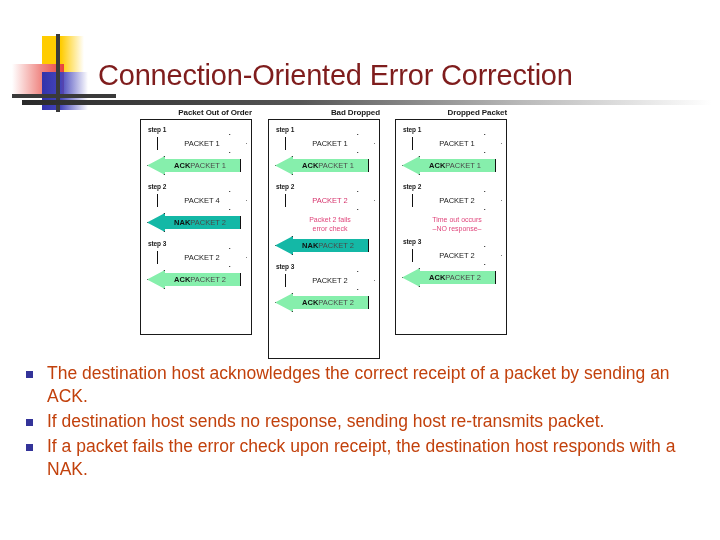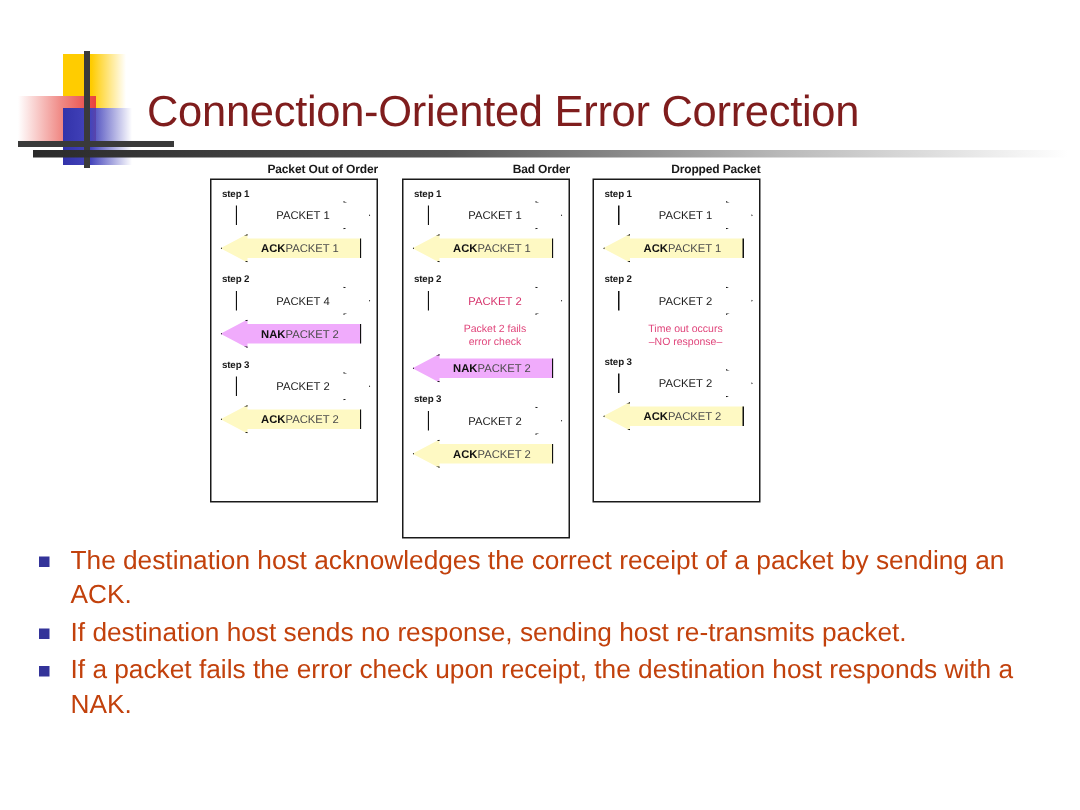--- a/index.html
+++ b/index.html
@@ -137,27 +137,27 @@
     white-space: nowrap;
   }
   .arrow-right {
     width: 90px;
     background: #ffffff;
     border: 1.3px solid #111111;
     clip-path: polygon(0 3px, 72px 3px, 72px 0, 90px 9.5px, 72px 19px, 72px 16px, 0 16px);
   }
   .arrow-left {
     width: 94px;
-    background: #fef9c3;
+    background: #86efac;
     border: 1.3px solid #111111;
     clip-path: polygon(0 9.5px, 18px 0, 18px 3px, 94px 3px, 94px 16px, 18px 16px, 18px 19px);
     padding-left: 12px;
   }
   .arrow-left.nak {
-    background: #f0abfc;
+    background: #14b8a6;
   }
 
   
   .tag-bold { font-weight: bold; color: #111111; }
   .tag-dim  { color: #4a4a4a; }
   .pkt-red  { color: #d6336c; }
 
   .note {
     font-size: 7px;
     color: #e0457b;
@@ -248,21 +248,21 @@
           <div class="arrow-row l">
             <div class="arrow arrow-left">
               <span class="tag-bold">ACK</span>
               <span class="tag-dim"> PACKET 2</span>
             </div>
           </div>
         </div>
       </div>
     </div>
     <div class="col col-2">
-      <div class="col-header">Bad Order</div>
+      <div class="col-header">Bad Dropped</div>
       <div class="col-box">
         <div class="step-block">
           <div class="step-label">step 1</div>
           <div class="arrow-row r">
             <div class="arrow arrow-right">
               <span>PACKET 1</span>
             </div>
           </div>
           <div class="arrow-row l">
             <div class="arrow arrow-left">

